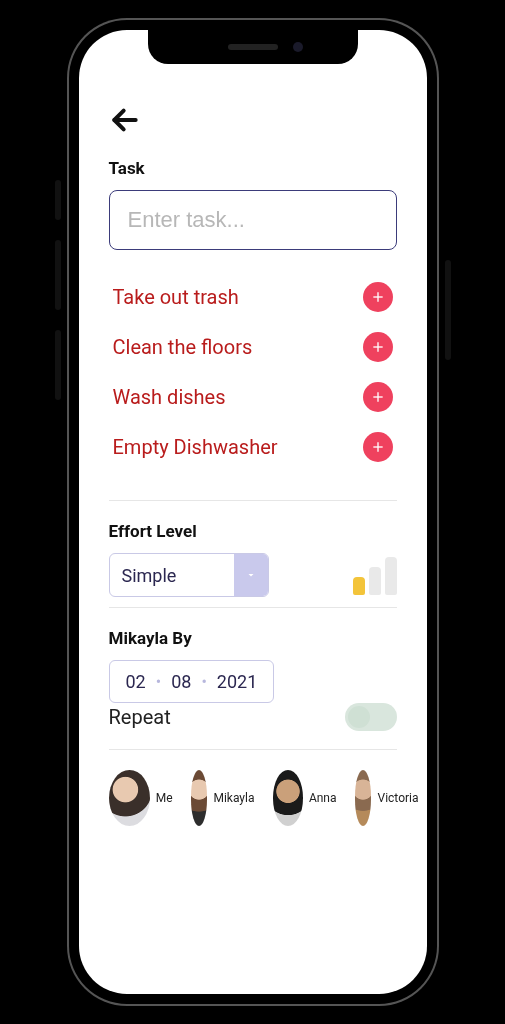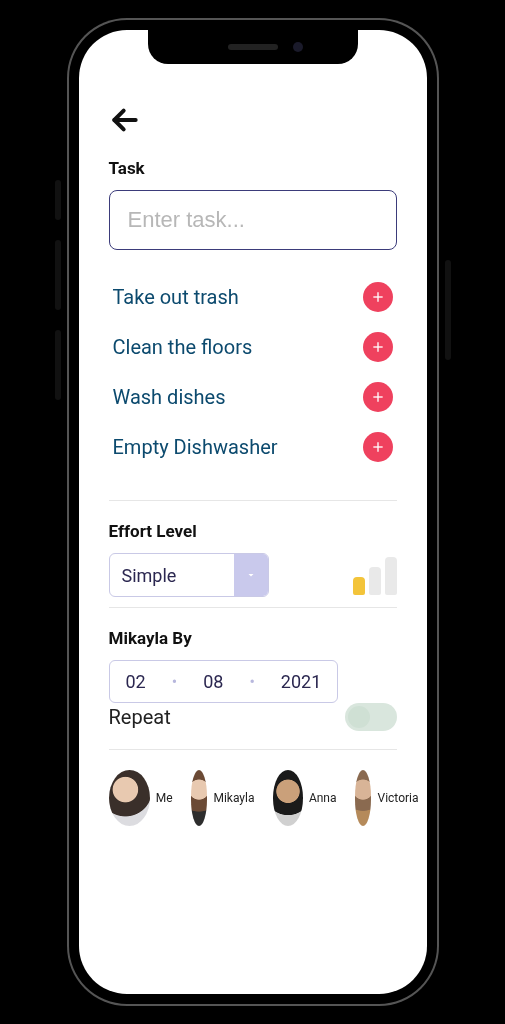--- a/index.html
+++ b/index.html
@@ -86,21 +86,21 @@
     color: #aaa;
     outline:none;
   }
   .task-input::placeholder { color:#b7b7b7; }
 
   .task-list { margin-top: 22px; padding: 0 4px 18px 4px; }
   .task-row {
     display:flex; align-items:center; justify-content:space-between;
     padding: 10px 0;
   }
-  .task-name { font-size: 20px; color:#0c4a6e; }
+  .task-name { font-size: 20px; color:#b91c1c; }
   .plus-btn {
     width: 30px; height: 30px;
     border-radius:50%;
     background:#ef415e;
     display:flex; align-items:center; justify-content:center;
     cursor:pointer;
   }
   .plus-btn svg { width:16px; height:16px; }
 
   .divider { border:none; border-top:1px solid #e6e6e6; margin: 10px 0 20px 0; }
@@ -130,21 +130,21 @@
   .bar { width:12px; border-radius:4px 4px 2px 2px; }
   .bar1 { height:18px; background:#f3c43a; }
   .bar2 { height:28px; background:#e9e9e9; }
   .bar3 { height:38px; background:#e9e9e9; }
 
   .date-box {
     display:inline-flex; align-items:center;
     border:1.5px solid #c9c9e6;
     border-radius:6px;
     padding: 10px 16px;
-    gap:26px;
+    gap:10px;
     font-size:18px;
     color:#2b2750;
   }
   .date-dot { color:#b7b7dd; font-size:16px; }
 
   .repeat-row { display:flex; align-items:center; justify-content:space-between; padding-bottom:14px; }
   .repeat-label { font-size:20px; color:#222; }
   .toggle {
     width:52px; height:28px; border-radius:14px;
     background:#d9e6dd; position:relative; cursor:pointer;

